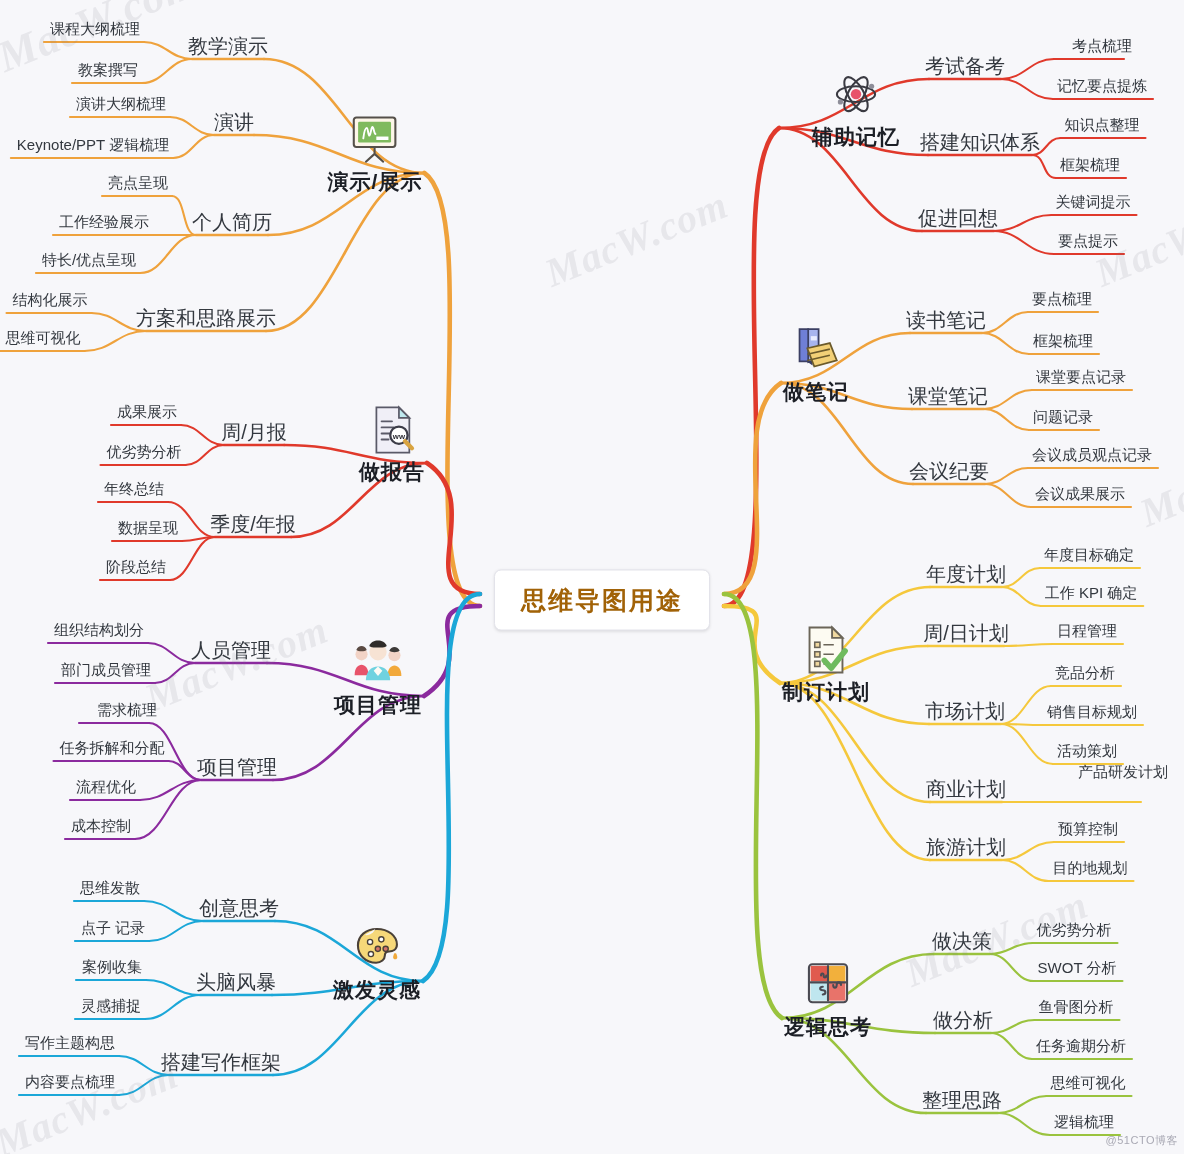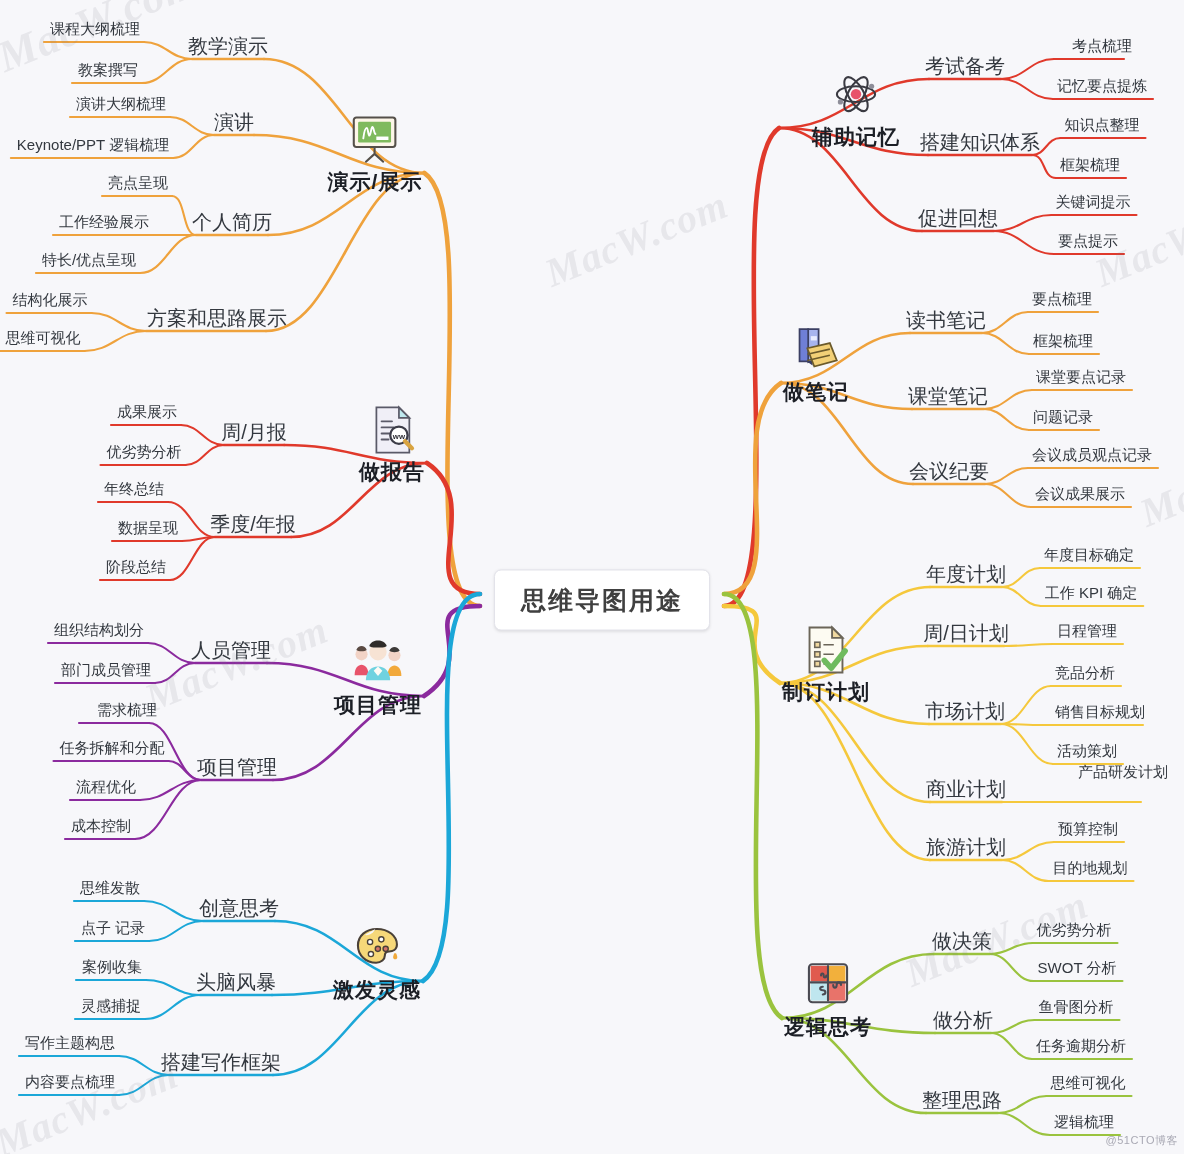--- a/index.html
+++ b/index.html
@@ -21,21 +21,21 @@
   
   .root {
     background: #ffffff;
     border: 1px solid #e3e3ea;
     border-radius: 7px;
     box-shadow: 0 1px 3px rgba(0,0,0,.10);
     padding: 13px 26px;
     font-size: 25px;
     font-weight: bold;
     letter-spacing: 2px;
-    color: #404040;
+    color: #a16207;
     transform: translate(-50%, -50%);
   }
 
   
   .main-topic {
     display: flex; flex-direction: column; align-items: center;
     transform: translate(-50%, -50%);
   }
   .main-topic .mt-label {
     font-size: 21px; font-weight: bold; color: #1c1f26;
@@ -255,21 +255,21 @@
       <div class="node lvl2" style="left: 228px; top: 46px;">教学演示</div>
       <div class="node lvl3" style="left: 95px; top: 29px;">课程大纲梳理</div>
       <div class="node lvl3" style="left: 108px; top: 70px;">教案撰写</div>
       <div class="node lvl2" style="left: 234px; top: 122px;">演讲</div>
       <div class="node lvl3" style="left: 121px; top: 104px;">演讲大纲梳理</div>
       <div class="node lvl3" style="left: 93px; top: 145px;">Keynote/PPT 逻辑梳理</div>
       <div class="node lvl2" style="left: 232px; top: 222px;">个人简历</div>
       <div class="node lvl3" style="left: 138px; top: 183px;">亮点呈现</div>
       <div class="node lvl3" style="left: 104px; top: 222px;">工作经验展示</div>
       <div class="node lvl3" style="left: 89px; top: 260px;">特长/优点呈现</div>
-      <div class="node lvl2" style="left: 206px; top: 318px; margin-left: 11px;">方案和思路展示</div>
+      <div class="node lvl2" style="left: 206px; top: 318px;">方案和思路展示</div>
       <div class="node lvl3" style="left: 50px; top: 300px;">结构化展示</div>
       <div class="node lvl3" style="left: 43px; top: 338px;">思维可视化</div>
       <div class="node main-topic" style="left: 392px; top: 445px;">
         <span>
           <svg viewBox="0 0 64 60" class="mt-icon">
             <path d="M14 4h26l12 12v40H14z" fill="#f0eff7" stroke="#5a5a68" stroke-width="2"></path>
             <path d="M40 4l12 12H40z" fill="#bfe9ef" stroke="#5a5a68" stroke-width="2"></path>
             <g stroke="#5a5a68" stroke-width="2.2" stroke-linecap="round">
               <path d="M20 20h12M20 27h14M20 34h10M20 41h8"></path>
             </g>
@@ -397,21 +397,21 @@
         </span>
         <span class="mt-label">制订计划</span>
       </div>
       <div class="node lvl2" style="left: 966px; top: 574px;">年度计划</div>
       <div class="node lvl3" style="left: 1089px; top: 555px;">年度目标确定</div>
       <div class="node lvl3" style="left: 1091px; top: 593px;">工作 KPI 确定</div>
       <div class="node lvl2" style="left: 966px; top: 633px;">周/日计划</div>
       <div class="node lvl3" style="left: 1087px; top: 631px;">日程管理</div>
       <div class="node lvl2" style="left: 965px; top: 711px;">市场计划</div>
       <div class="node lvl3" style="left: 1085px; top: 673px;">竞品分析</div>
-      <div class="node lvl3" style="left: 1092px; top: 712px; margin-left: 8px;">销售目标规划</div>
+      <div class="node lvl3" style="left: 1092px; top: 712px;">销售目标规划</div>
       <div class="node lvl3" style="left: 1087px; top: 751px;">活动策划</div>
       <div class="node lvl2" style="left: 966px; top: 789px;">商业计划</div>
       <div class="node lvl3" style="left: 1090px; top: 772px; margin-left: 33px;">产品研发计划</div>
       <div class="node lvl2" style="left: 966px; top: 847px;">旅游计划</div>
       <div class="node lvl3" style="left: 1088px; top: 829px;">预算控制</div>
       <div class="node lvl3" style="left: 1090px; top: 868px; text-align: center;">目的地规划</div>
       <div class="node main-topic" style="left: 828px; top: 1000px;">
         <span>
           <svg viewBox="0 0 64 60" class="mt-icon">
             <rect x="10" y="6" width="44" height="44" rx="4" fill="#f4f1ec" stroke="#4a4a52" stroke-width="2.4"></rect>

